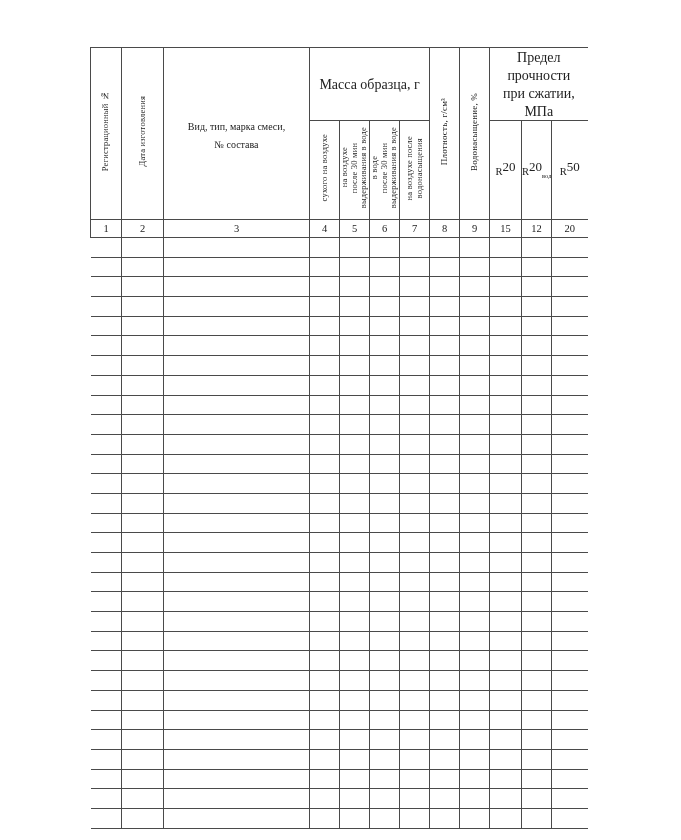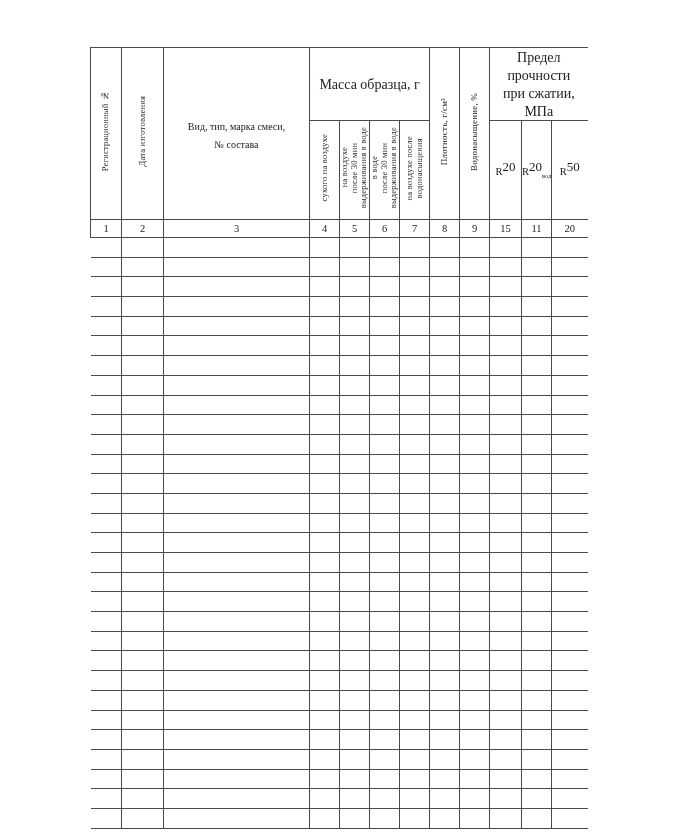--- a/index.html
+++ b/index.html
@@ -150,21 +150,21 @@
         <th>1</th>
         <th>2</th>
         <th>3</th>
         <th>4</th>
         <th>5</th>
         <th>6</th>
         <th>7</th>
         <th>8</th>
         <th>9</th>
         <th>15</th>
-        <th>11</th>
+        <th>12</th>
         <th>20</th>
       </tr>
     </thead>
     <tbody>
         <tr>
           <td></td>
           <td></td>
           <td></td>
           <td></td>
           <td></td>

